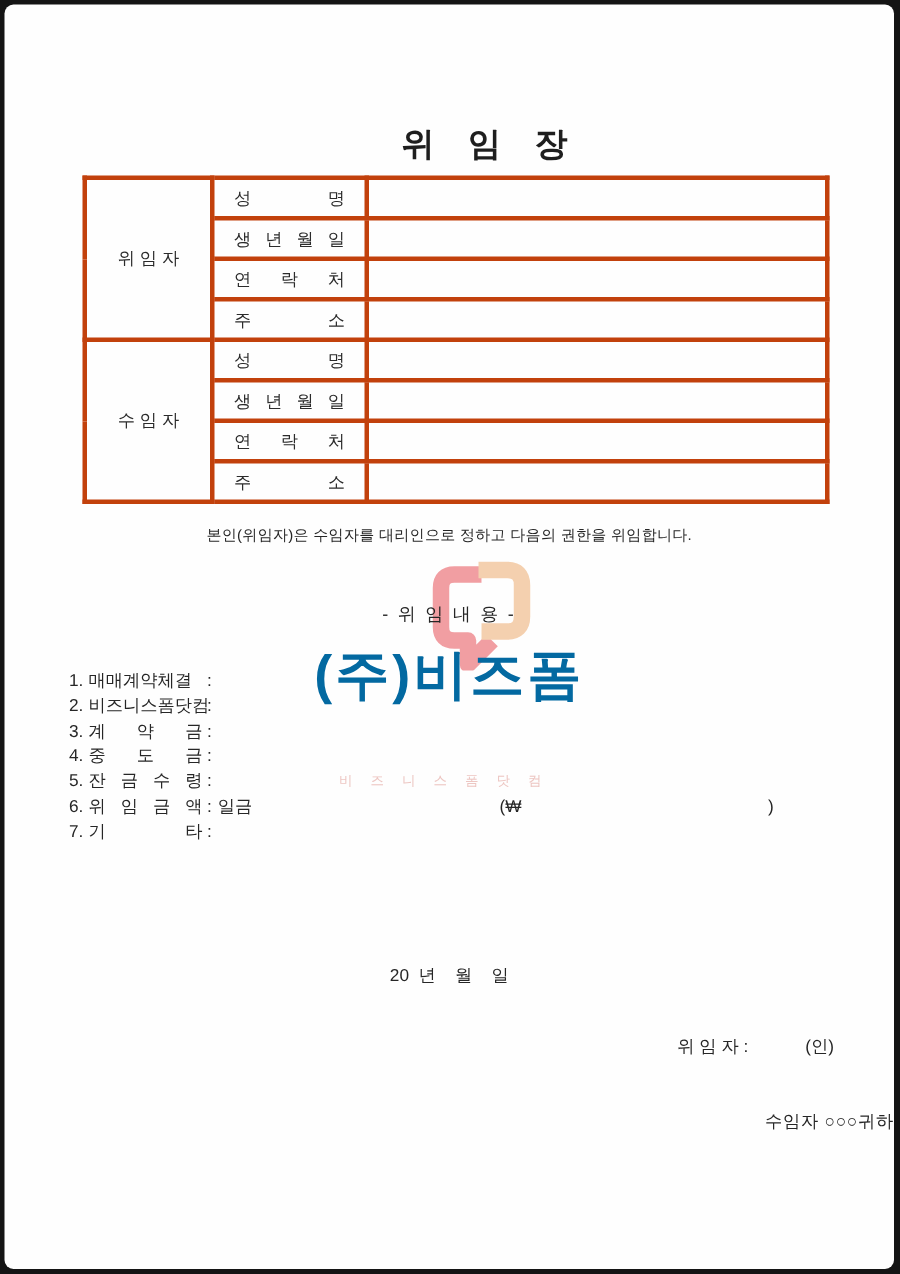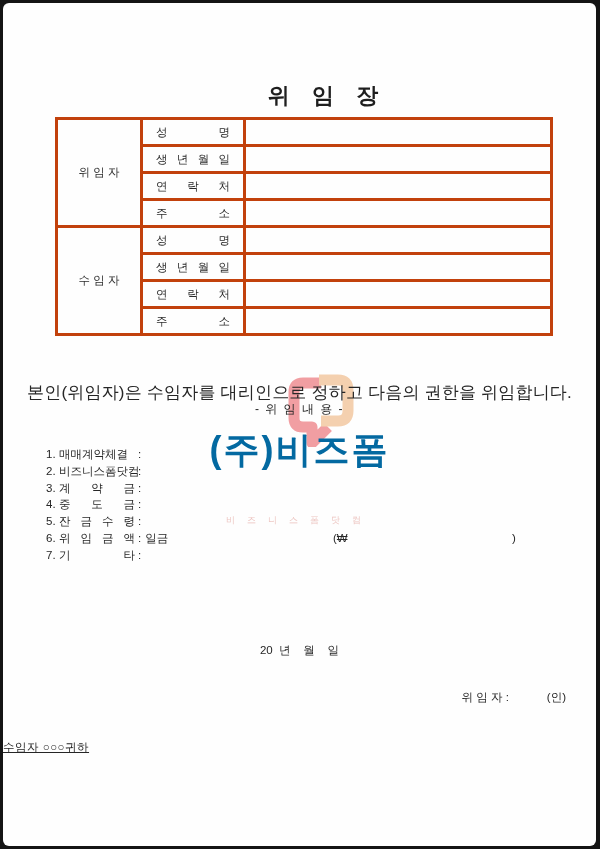--- a/index.html
+++ b/index.html
@@ -45,22 +45,22 @@
   td.label-cell{width:100px;text-align:center;}
   td.value-cell{width:304px;}
   .jlabel{
     display:inline-block;width:74px;
     text-align:justify;text-align-last:justify;
     -moz-text-align-last:justify;
   }
   
   .statement{
     top:347px;left:0;width:100%;
-    text-align:center;font-size:17px;
-    color:#262626;letter-spacing:.2px;margin-top:31px;
+    text-align:center;font-size:10px;
+    color:#262626;letter-spacing:.2px;
   }
   
   .wm-mark{left:282px;top:368px;z-index:0;}
   .wm-company{
     top:423px;left:0;width:100%;
     text-align:center;
     font-size:36px;font-weight:bold;
     letter-spacing:2px;
     z-index:0;
   }
@@ -106,30 +106,30 @@
     color:#262626;letter-spacing:.2px;
   }
   
   .date-line{
     top:640px;left:0;width:100%;
     text-align:center;font-size:11.5px;
     white-space:pre;color:#262626;
   }
   
   .sign-row{
-    top:687px;left:0;right:30px;
+    top:687px;left:0;right:40px;
     display:flex;justify-content:flex-end;align-items:center;
     gap:38px;
     font-size:11.5px;color:#262626;
   }
   
   .recipient{
     top:737px;left:0;width:100%;
-    text-align:left;font-size:11.5px;
-    letter-spacing:.5px;color:#262626;text-decoration:underline;
+    text-align:right;font-size:11.5px;
+    letter-spacing:.5px;color:#262626;
   }
 </style>
 </head>
 <body>
 
 <div class="page">
 
   <svg class="abs wm-mark" width="72" height="76" viewBox="0 0 72 76" style="opacity:.85;">
     <path d="M 36 12 H 18 Q 9 12 9 21 V 47 Q 9 56 18 56 H 27 L 27 72 L 43 56" fill="none" stroke="#ef8e93" stroke-width="11" stroke-linejoin="round" stroke-linecap="butt"></path>
     <path d="M 34 9 H 53 Q 63 9 63 19 V 40 Q 63 50 53 50 H 36" fill="none" stroke="#f3c9a2" stroke-width="11" stroke-linejoin="round" stroke-linecap="butt"></path>

